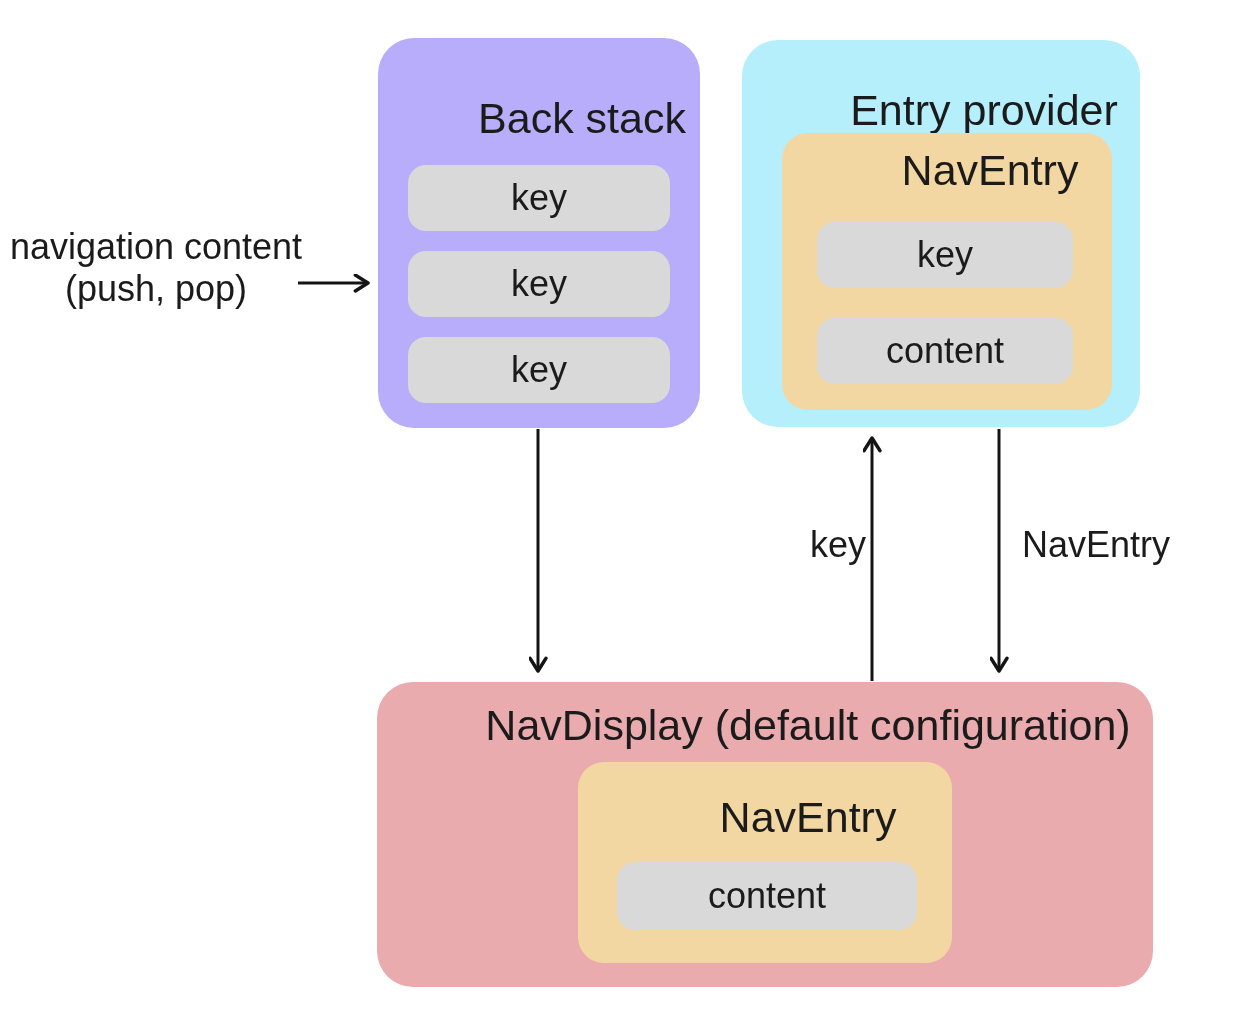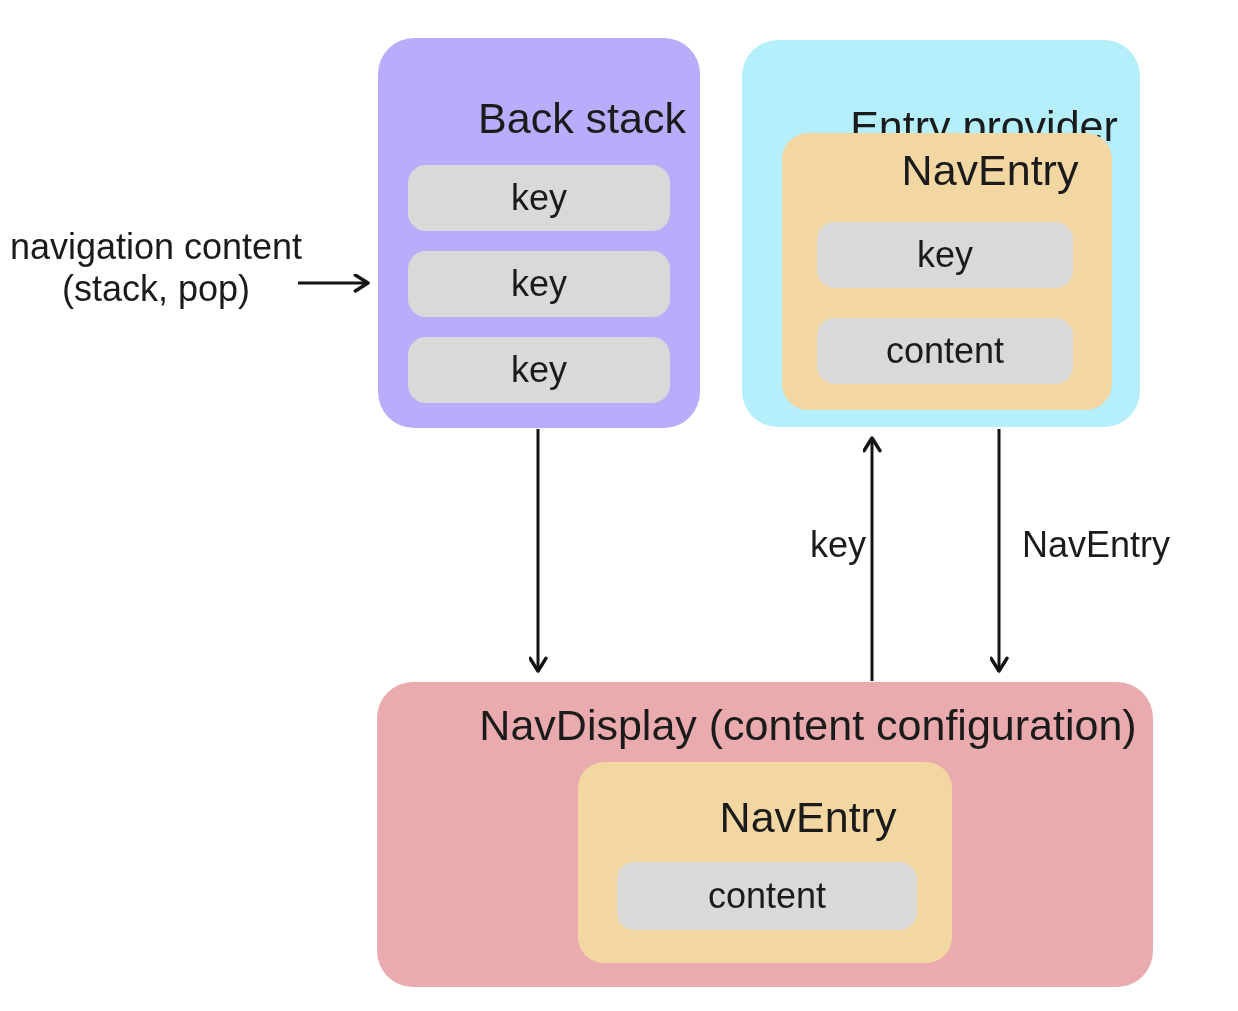--- a/index.html
+++ b/index.html
@@ -83,39 +83,39 @@
 <div class="canvas">
 
   <div class="box purple rounded-lg" style="left:378px; top:38px; width:322px; height:390px;">
     <div class="title" style="top:58px;">Back stack</div>
     <div class="pill gray rounded-sm" style="left:30px; top:127px; width:262px; height:66px;">key</div>
     <div class="pill gray rounded-sm" style="left:30px; top:213px; width:262px; height:66px;">key</div>
     <div class="pill gray rounded-sm" style="left:30px; top:299px; width:262px; height:66px;">key</div>
   </div>
 
   <div class="box cyan rounded-lg" style="left:742px; top:40px; width:398px; height:387px;">
-    <div class="title" style="top:64px;">Entry provider</div>
+    <div class="title" style="top:48px;">Entry provider</div>
     <div class="box orange rounded-md" style="left:40px; top:93px; width:330px; height:277px;">
       <div class="title" style="top:15px;">NavEntry</div>
       <div class="pill gray rounded-sm" style="left:35px; top:89px; width:256px; height:66px;">key</div>
       <div class="pill gray rounded-sm" style="left:35px; top:185px; width:256px; height:66px;">content</div>
     </div>
   </div>
 
   <div class="box pink rounded-lg" style="left:377px; top:682px; width:776px; height:305px;">
-    <div class="title" style="top:21px;">NavDisplay (content configuration)</div>
+    <div class="title" style="top:21px;">NavDisplay (default configuration)</div>
     <div class="box orange rounded-md" style="left:201px; top:80px; width:374px; height:201px;">
       <div class="title" style="top:33px;">NavEntry</div>
       <div class="pill gray rounded-sm" style="left:39px; top:100px; width:300px; height:68px;">content</div>
     </div>
   </div>
 
   <div class="free-label" id="nav-events-label">
     <div>navigation content</div>
-    <div>(stack, pop)</div>
+    <div>(push, pop)</div>
   </div>
 
   <div class="free-label" id="key-arrow-label">key</div>
 
   <div class="free-label" id="naventry-arrow-label">NavEntry</div>
 
   <svg id="arrows-layer" width="1238" height="1011" viewBox="0 0 1238 1011">
     <defs>
       <marker id="arrowhead" viewBox="0 0 12 12" refX="10" refY="6" markerWidth="19" markerHeight="19" markerUnits="userSpaceOnUse" orient="auto">
         <path d="M2 1 L10 6 L2 11" fill="none" stroke="#141414" stroke-width="2.2" stroke-linecap="round" stroke-linejoin="round"></path>

